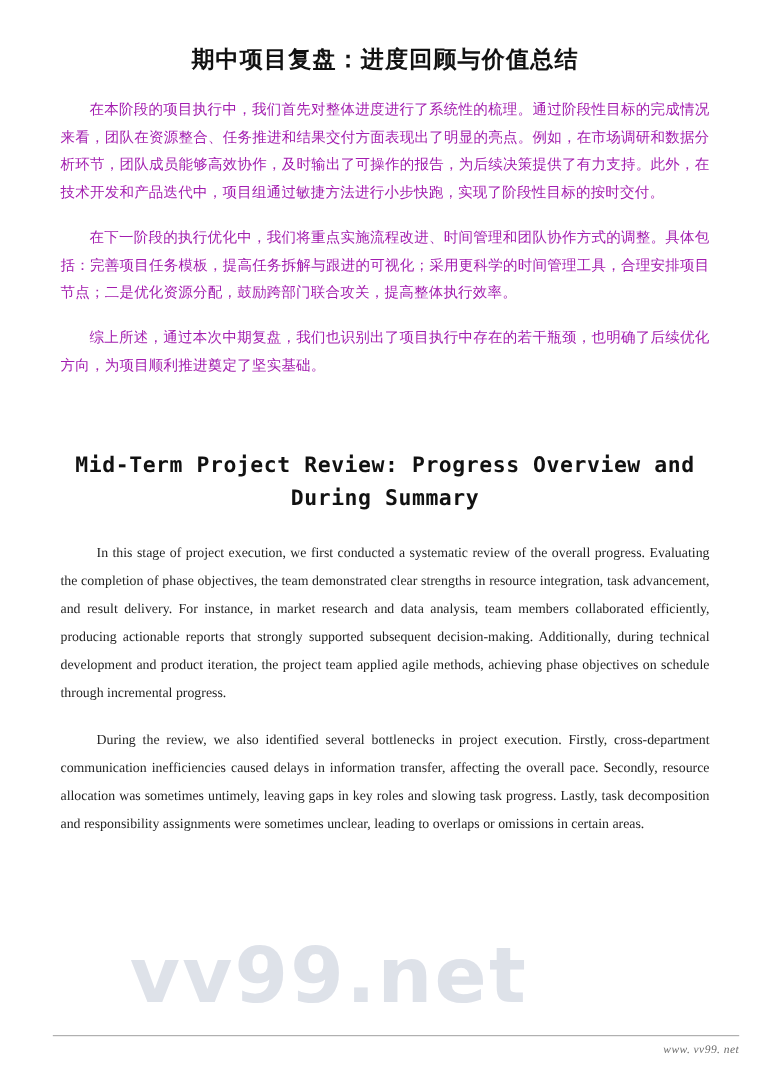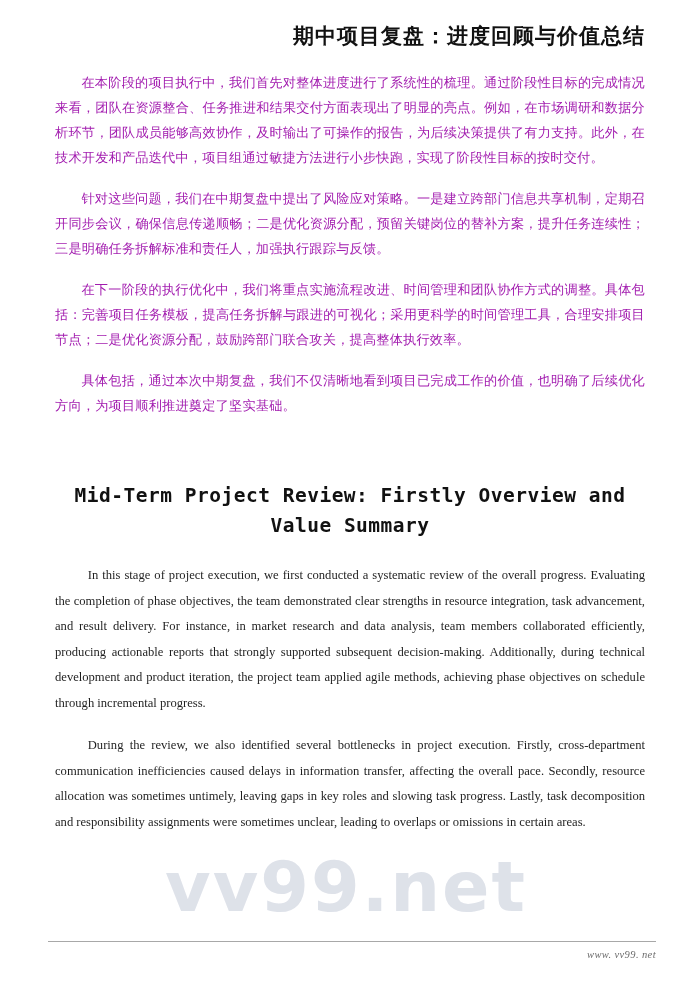--- a/index.html
+++ b/index.html
@@ -32,38 +32,37 @@
     font-family: "DejaVu Sans", "Liberation Sans", sans-serif;
     font-weight: bold;
     font-size: 70px;
     letter-spacing: 2px;
     color: #d9dde6;
     opacity: 0.85;
     z-index: 0;
     white-space: nowrap;
     pointer-events: none;
     user-select: none;
-    margin-left: 47px;
   }
 
   .content {
     position: relative;
     z-index: 2;
   }
 
   
   .cn-title {
-    text-align: right;
+    text-align: center;
     font-family: "DejaVu Sans", "Liberation Sans", sans-serif;
     font-weight: bold;
     font-size: 21px;
     letter-spacing: 1px;
     color: #111111;
     margin: 0;
-    padding-top: 23px;
+    padding-top: 41px;
     line-height: 1.3;
   }
 
   .cn-body {
     margin-top: 20px;
   }
 
   p.cn {
     margin: 0 0 16px 0;
     font-family: "DejaVu Sans", "Liberation Sans", sans-serif;
@@ -100,21 +99,21 @@
     line-height: 25.5px;
     text-align: justify;
     text-indent: 2.6em;
     color: #1f1f1f;
   }
 
   
   .footer {
     position: absolute;
     left: 48px;
-    right: 44px;
+    right: 28px;
     bottom: 29px;
     z-index: 3;
   }
   .footer-rule {
     height: 0;
     border-top: 1.4px solid #a8a8a8;
     width: 100%;
   }
   .footer-text {
     margin-top: 7px;
@@ -132,26 +131,25 @@
 <div class="page">
 
   <div class="watermark">vv99.net</div>
 
   <div class="content">
 
     <h1 class="cn-title">期中项目复盘：进度回顾与价值总结</h1>
 
     <div class="cn-body">
       <p class="cn">在本阶段的项目执行中，我们首先对整体进度进行了系统性的梳理。通过阶段性目标的完成情况来看，团队在资源整合、任务推进和结果交付方面表现出了明显的亮点。例如，在市场调研和数据分析环节，团队成员能够高效协作，及时输出了可操作的报告，为后续决策提供了有力支持。此外，在技术开发和产品迭代中，项目组通过敏捷方法进行小步快跑，实现了阶段性目标的按时交付。</p>
-      <p class="cn">针对这些问题，我们在中期复盘中提出了风险应对策略。一是建立跨部门信息共享机制，定期召开同步会议，确保信息传递顺畅；二是优化资源分配，预留关键岗位的替补方案，提升任务连续性；三是明确任务拆解标准和责任人，加强执行跟踪与反馈。</p>
       <p class="cn">在下一阶段的执行优化中，我们将重点实施流程改进、时间管理和团队协作方式的调整。具体包括：完善项目任务模板，提高任务拆解与跟进的可视化；采用更科学的时间管理工具，合理安排项目节点；二是优化资源分配，鼓励跨部门联合攻关，提高整体执行效率。</p>
-      <p class="cn">具体包括，通过本次中期复盘，我们不仅清晰地看到项目已完成工作的价值，也明确了后续优化方向，为项目顺利推进奠定了坚实基础。</p>
+      <p class="cn">综上所述，通过本次中期复盘，我们也识别出了项目执行中存在的若干瓶颈，也明确了后续优化方向，为项目顺利推进奠定了坚实基础。</p>
     </div>
 
-    <h2 class="en-title">Mid-Term Project Review: Firstly Overview and Value Summary</h2>
+    <h2 class="en-title">Mid-Term Project Review: Progress Overview and During Summary</h2>
 
     <div class="en-body">
       <p class="en">In this stage of project execution, we first conducted a systematic review of the overall progress. Evaluating the completion of phase objectives, the team demonstrated clear strengths in resource integration, task advancement, and result delivery. For instance, in market research and data analysis, team members collaborated efficiently, producing actionable reports that strongly supported subsequent decision-making. Additionally, during technical development and product iteration, the project team applied agile methods, achieving phase objectives on schedule through incremental progress.</p>
       <p class="en">During the review, we also identified several bottlenecks in project execution. Firstly, cross-department communication inefficiencies caused delays in information transfer, affecting the overall pace. Secondly, resource allocation was sometimes untimely, leaving gaps in key roles and slowing task progress. Lastly, task decomposition and responsibility assignments were sometimes unclear, leading to overlaps or omissions in certain areas.</p>
     </div>
 
   </div>
 
   <div class="footer">
     <div class="footer-rule"></div>

